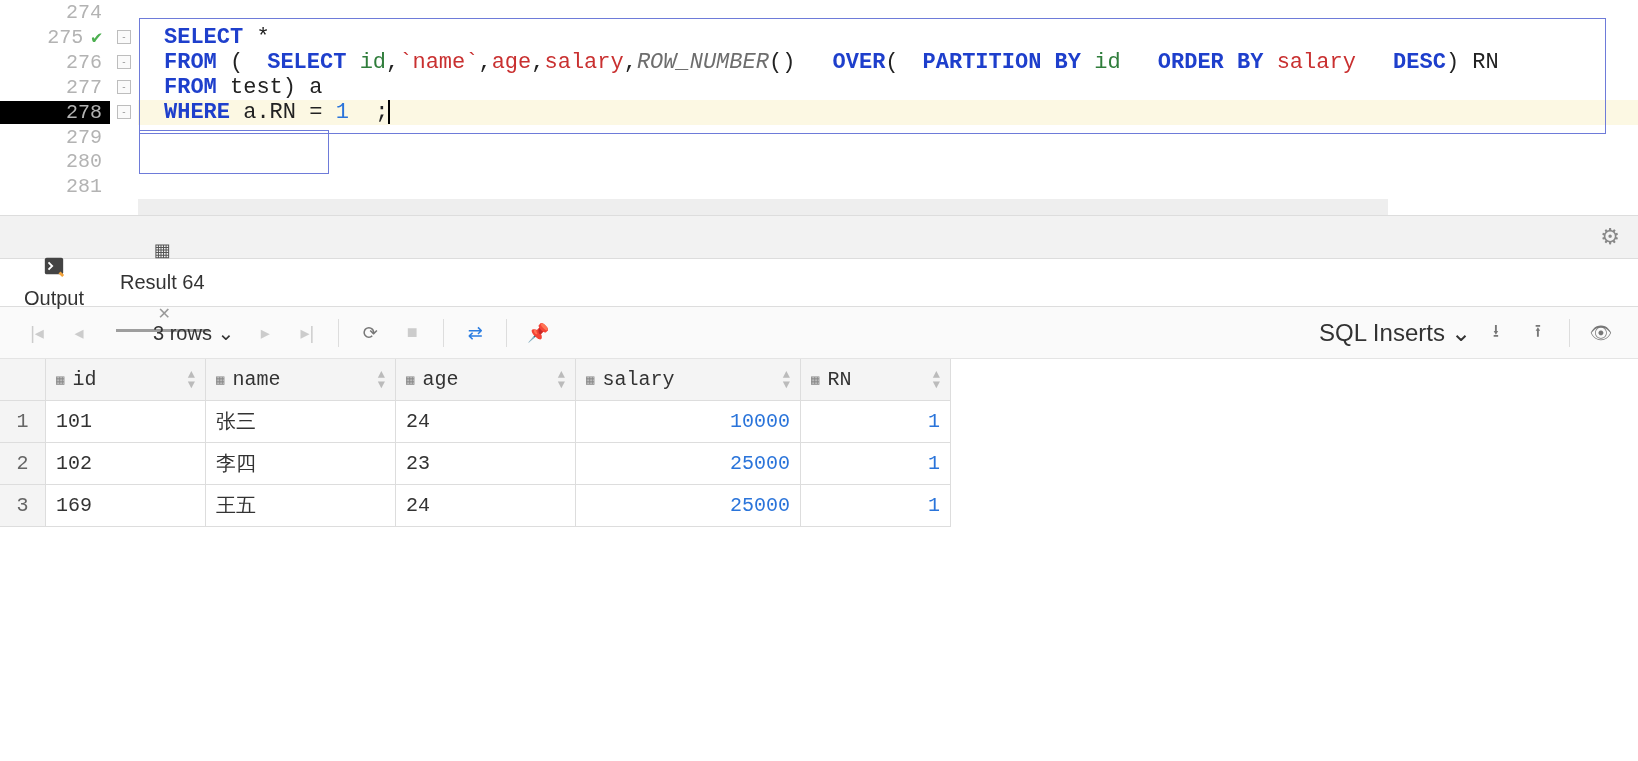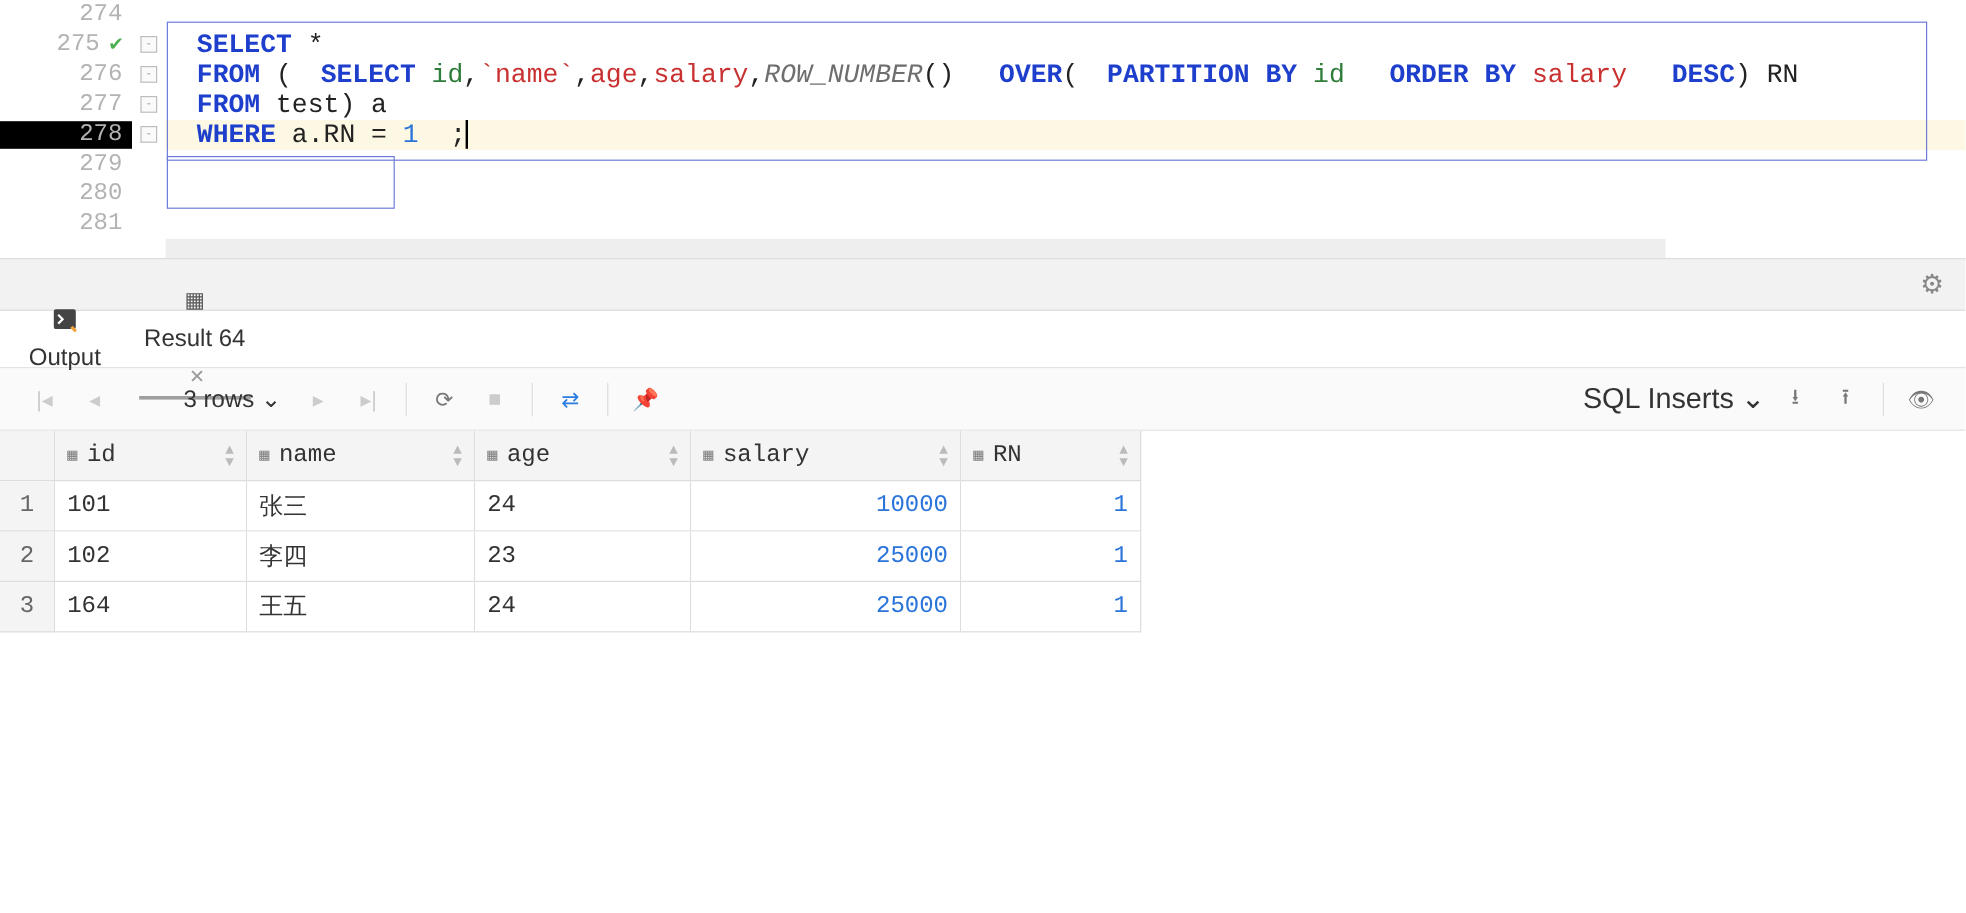--- a/index.html
+++ b/index.html
@@ -308,18 +308,18 @@
     <div class="dcell col-age">24</div>
     <div class="dcell col-salary num">10000</div>
     <div class="dcell col-rn num">1</div>
     <div class="rnum">2</div>
     <div class="dcell col-id">102</div>
     <div class="dcell col-name">李四</div>
     <div class="dcell col-age">23</div>
     <div class="dcell col-salary num">25000</div>
     <div class="dcell col-rn num">1</div>
     <div class="rnum">3</div>
-    <div class="dcell col-id">164</div>
+    <div class="dcell col-id">169</div>
     <div class="dcell col-name">王五</div>
     <div class="dcell col-age">24</div>
     <div class="dcell col-salary num">25000</div>
     <div class="dcell col-rn num">1</div>
   </div>
 
 </body></html>

